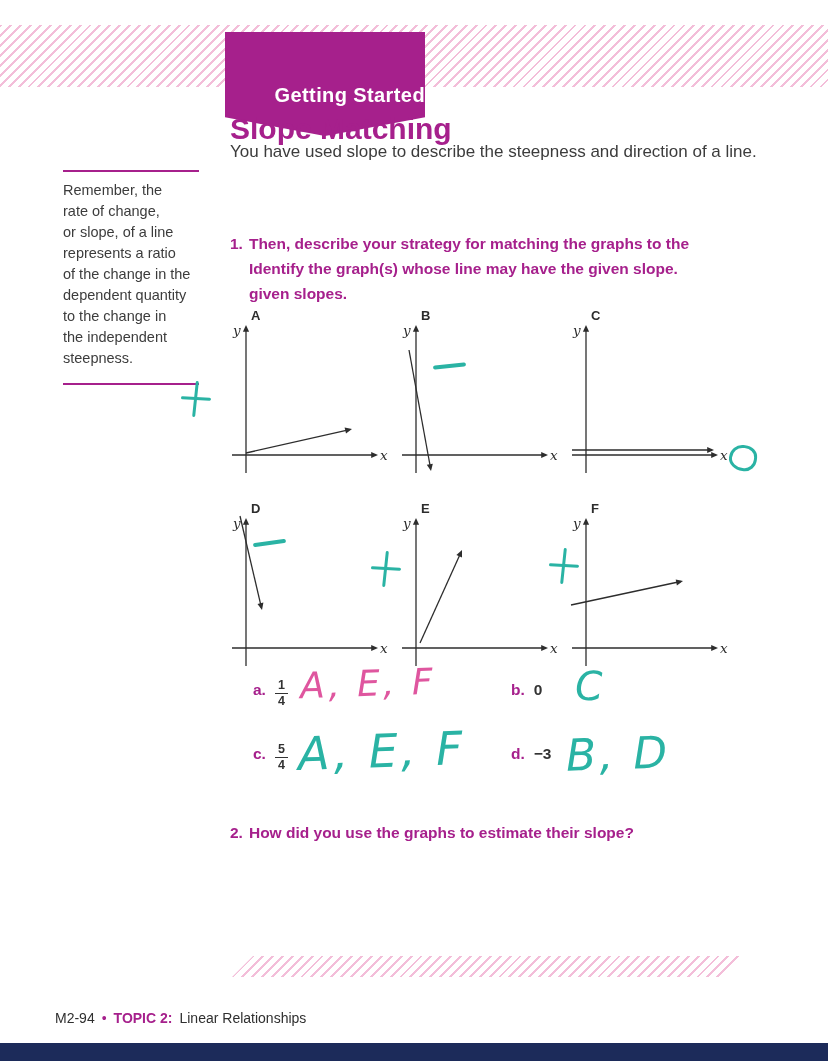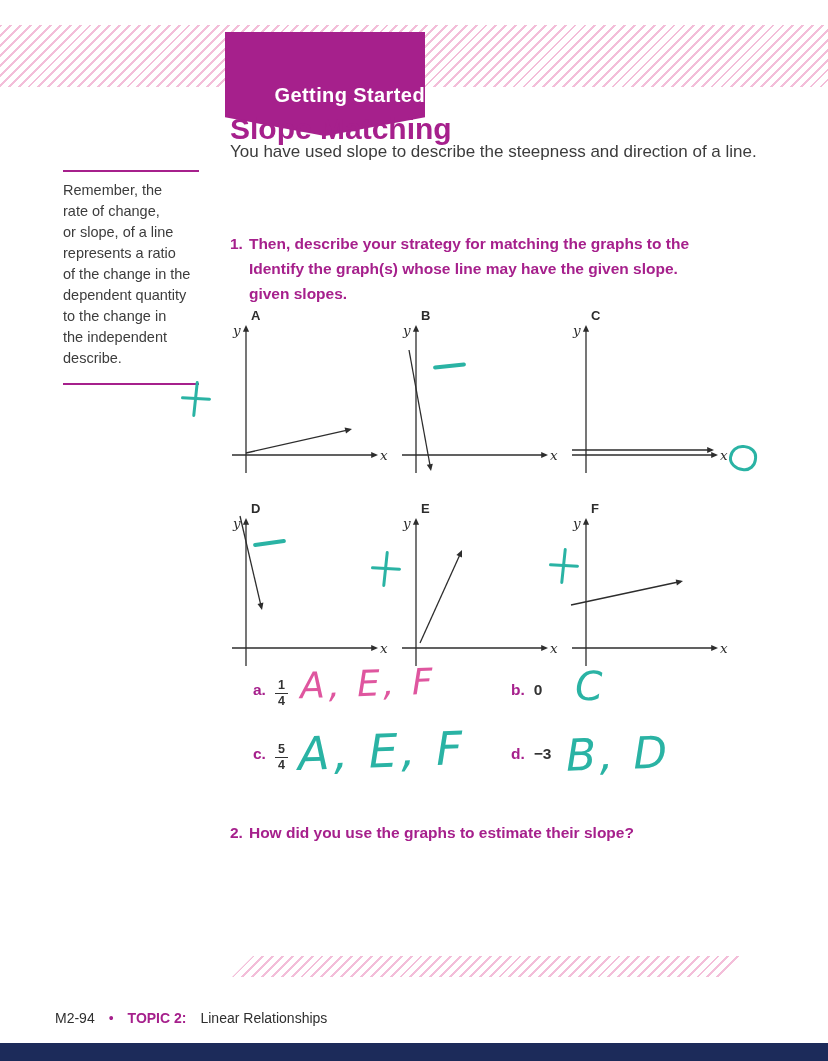--- a/index.html
+++ b/index.html
@@ -43,21 +43,21 @@
   .ans-label { color:var(--magenta); font-weight:bold; font-size:15.5px; }
   .ans-value { color:#333; font-weight:bold; font-size:15.5px; margin-left:9px; }
   .frac { display:inline-flex; flex-direction:column; align-items:center; font-weight:bold; color:#333;
     font-size:12.5px; line-height:13px; margin-left:9px; margin-top:-2px; }
   .frac .num { border-bottom:1.6px solid #333; padding:0 3px 1px; }
   .frac .den { padding-top:1px; }
 
   .hand { position:absolute; font-family:"DejaVu Sans", sans-serif; font-style:italic; color:var(--teal);
     letter-spacing:3px; line-height:1; transform:rotate(-2deg); white-space:nowrap; }
 
-  .footer { position:absolute; left:55px; top:1010px; font-size:14px; color:#2f2f2f; display:flex; gap:14px; align-items:baseline; }
+  .footer { position:absolute; left:55px; top:1010px; font-size:14px; color:#2f2f2f; display:flex; gap:7px; align-items:baseline; }
   .footer .mag { color:var(--magenta); }
   .footer .bold { font-weight:bold; }
 
   .navy-bar { position:absolute; left:0; top:1043px; width:828px; height:18px; background:var(--navy); }
 </style>
 </head>
 <body>
 
 <div class="page">
 
@@ -77,21 +77,21 @@
     <div class="rule"></div>
     <div class="note">
       <div>Remember, the</div>
       <div>rate of change,</div>
       <div>or slope, of a line</div>
       <div>represents a ratio</div>
       <div>of the change in the</div>
       <div>dependent quantity</div>
       <div>to the change in</div>
       <div>the independent</div>
-      <div>describe.</div>
+      <div>steepness.</div>
     </div>
     <div class="rule"></div>
   </div>
 
   <div class="q q1">
     <span>1.</span>
     <div>
       <div>Then, describe your strategy for matching the graphs to the</div>
       <div>Identify the graph(s) whose line may have the given slope.</div>
       <div>given slopes.</div>

